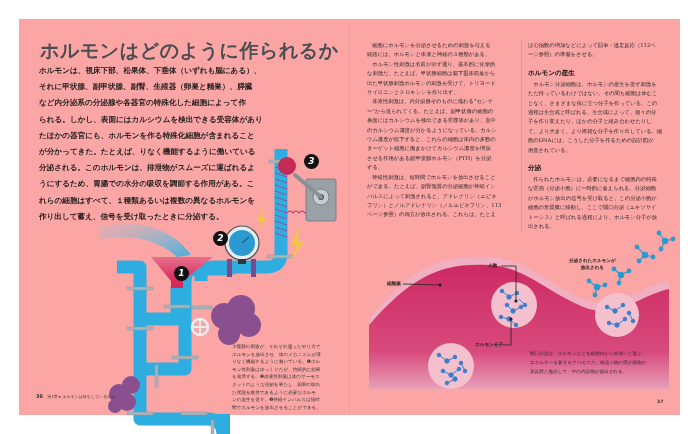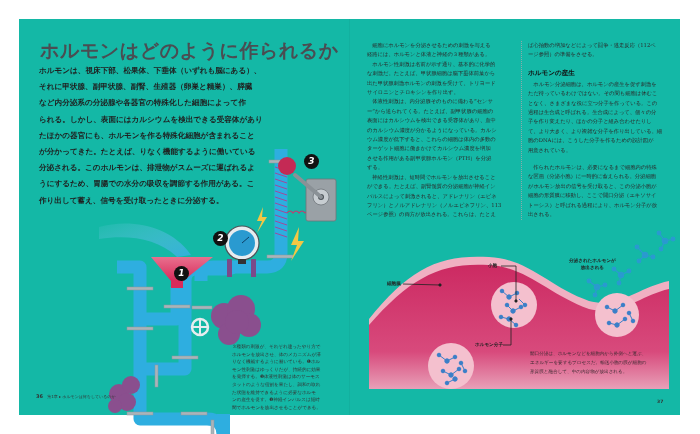--- a/index.html
+++ b/index.html
@@ -1,19 +1,19 @@
 <!DOCTYPE html>
 <html><head>
 <meta charset="utf-8">
 <style>
   * { box-sizing: border-box; margin: 0; padding: 0; }
   html, body { width: 700px; height: 434px; background: #ffffff; overflow: hidden; }
   body { position: relative; font-family: "DejaVu Sans", sans-serif; color: #222; }
 
-  .spread { position: absolute; left: 19px; top: 19px; width: 661px; height: 396px; background: #14b8a6; }
+  .spread { position: absolute; left: 19px; top: 19px; width: 661px; height: 396px; background: #fca5a5; }
   .gutter { position: absolute; left: 330px; top: 0; width: 1px; height: 396px; background: rgba(0,0,0,0.04); }
 
   
   .title { position: absolute; left: 21px; top: 19px; font-size: 19px; font-weight: bold; color: #4a4d52; letter-spacing: 0.5px; white-space: nowrap; }
   .intro { position: absolute; left: 20px; top: 44px; width: 240px; font-size: 7.6px; line-height: 16.2px; font-weight: bold; color: #1f1f1f; }
   .intro p { white-space: nowrap; }
 
   .caption-left { position: absolute; left: 213px; top: 324px; width: 115px; font-size: 4.6px; line-height: 7.6px; color: #333; }
   .caption-left p { white-space: nowrap; }
   .footer-left { position: absolute; left: 17px; top: 374px; font-size: 4px; color: #333; white-space: nowrap; }
@@ -44,20 +44,21 @@
 
   <div class="intro">
     <p>ホルモンは、視床下部、松果体、下垂体（いずれも脳にある）、</p>
     <p>それに甲状腺、副甲状腺、副腎、生殖器（卵巣と精巣）、膵臓</p>
     <p>など内分泌系の分泌腺や各器官の特殊化した細胞によって作</p>
     <p>られる。しかし、表面にはカルシウムを検出できる受容体があり</p>
     <p>たほかの器官にも、ホルモンを作る特殊化細胞が含まれること</p>
     <p>が分かってきた。たとえば、りなく機能するように働いている</p>
     <p>分泌される。このホルモンは、排泄物がスムーズに運ばれるよ</p>
     <p>うにするため、胃腸での水分の吸収を調節する作用がある。こ</p>
+    <p>れらの細胞はすべて、１種類あるいは複数の異なるホルモンを</p>
     <p>作り出して蓄え、信号を受け取ったときに分泌する。</p>
   </div>
 
   <svg style="position:absolute;left:0;top:0" width="331" height="415" viewBox="0 0 331 415">
     <defs>
       <linearGradient id="funnelGrad" x1="0" y1="0" x2="0" y2="1">
         <stop offset="0" stop-color="#e8708e"></stop>
         <stop offset="1" stop-color="#d82a5a"></stop>
       </linearGradient>
       <linearGradient id="sprayGrad" x1="0" y1="0" x2="1" y2="1">
@@ -183,20 +184,21 @@
     <h3>ホルモンの産生</h3>
     <p>　ホルモン分泌細胞は、ホルモンの産生を促す刺激を</p>
     <p>ただ待っているわけではない。その間も細胞は休むこ</p>
     <p>となく、さまざまな役に立つ分子を作っている。この</p>
     <p>過程は生合成と呼ばれる。生合成によって、個々の分</p>
     <p>子を作り変えたり、ほかの分子と組み合わせたりし</p>
     <p>て、より大きく、より複雑な分子を作り出している。細</p>
     <p>胞のDNAには、こうした分子を作るための設計図が</p>
     <p>用意されている。</p>
     <div class="spacer"></div>
+    <h3>分泌</h3>
     <p>　作られたホルモンは、必要になるまで細胞内の特殊</p>
     <p>な区画（分泌小胞）に一時的に蓄えられる。分泌細胞</p>
     <p>がホルモン放出の信号を受け取ると、この分泌小胞が</p>
     <p>細胞の形質膜に移動し、ここで開口分泌（エキソサイ</p>
     <p>トーシス）と呼ばれる過程により、ホルモン分子が放</p>
     <p>出される。</p>
   </div>
 
   <svg style="position:absolute;left:0;top:0" width="661" height="396" viewBox="0 0 661 396">
     <defs>

